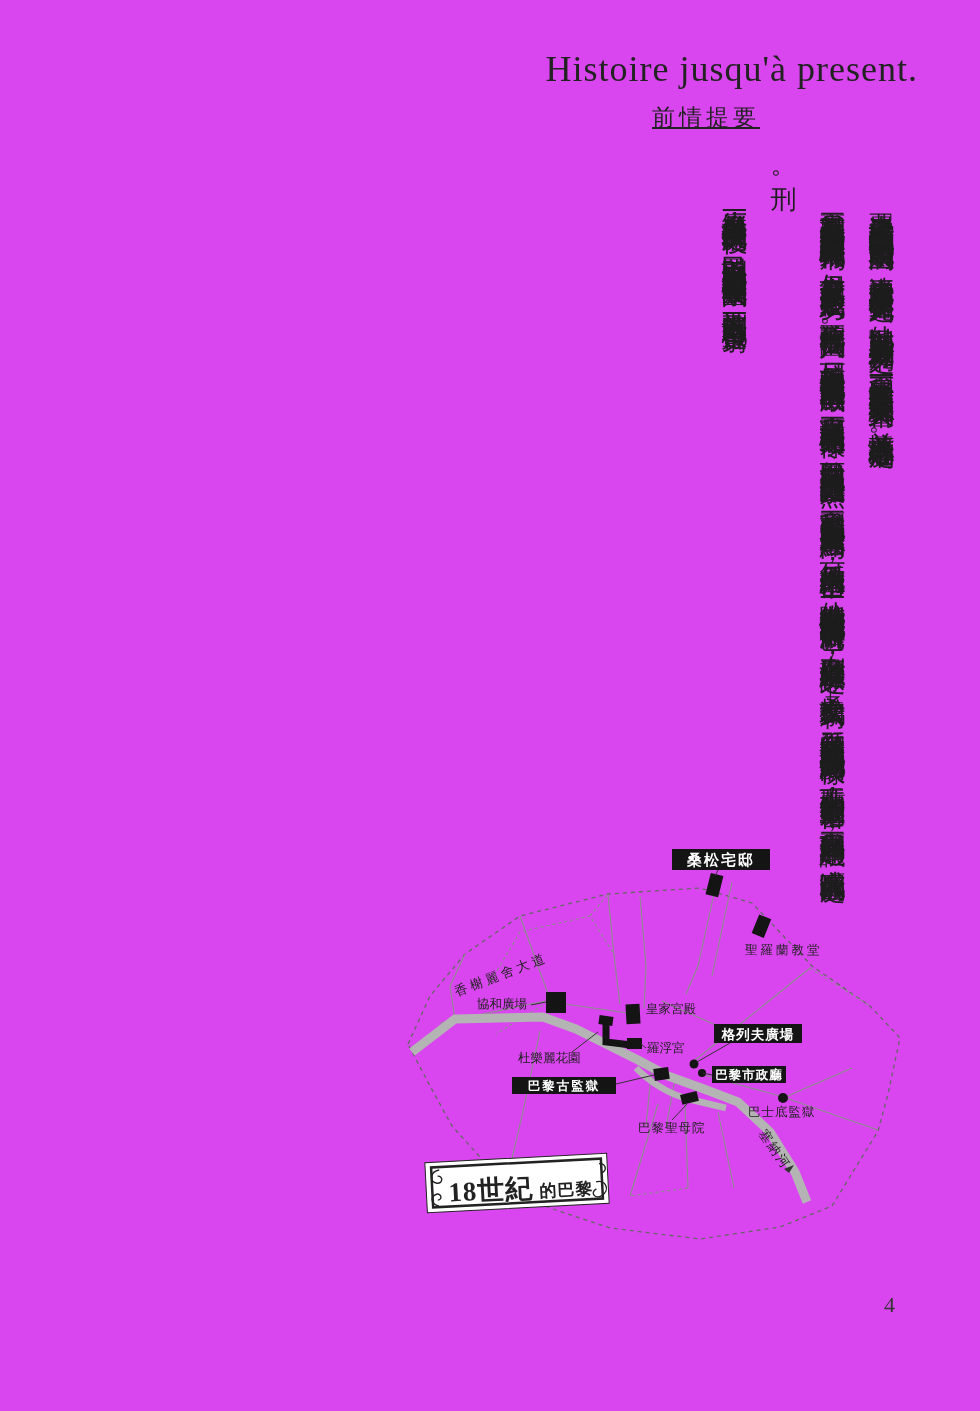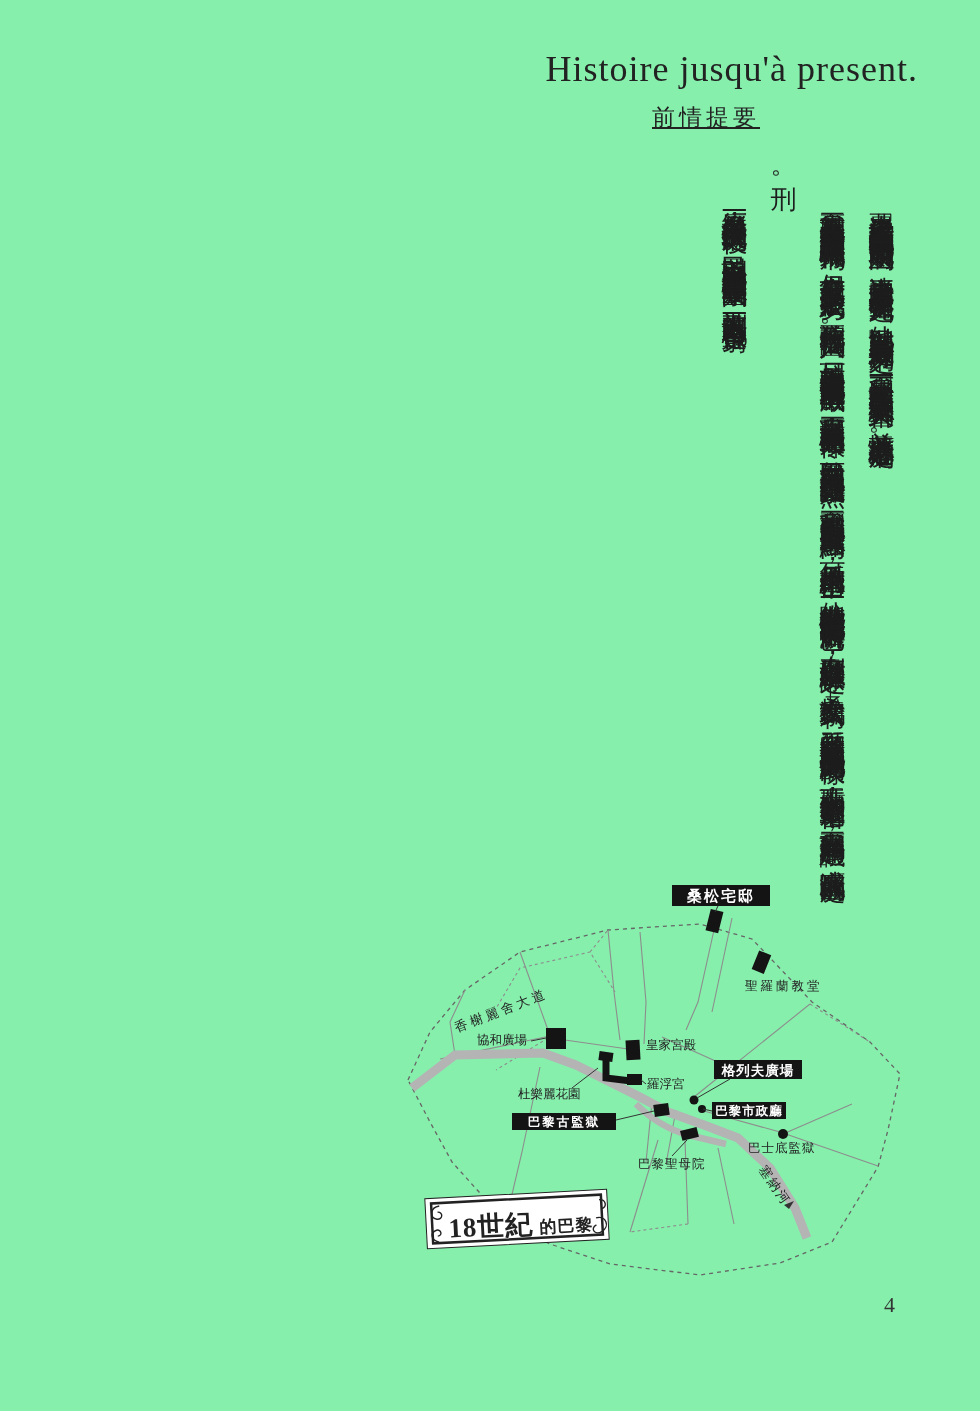--- a/index.html
+++ b/index.html
@@ -1,35 +1,35 @@
 <!DOCTYPE html>
 <html><head>
 <meta charset="utf-8">
 <style>
   html,body{margin:0;padding:0;background:#e8e8e8;}
   .page{
-    position:relative;width:980px;height:1411px;background:#86efac;
+    position:relative;width:980px;height:1411px;background:#d946ef;
     font-family:"Liberation Serif","DejaVu Serif",serif;color:#1c1c1c;
     overflow:hidden;margin:0 auto;
   }
   .header-title{
     position:absolute;top:48px;right:62px;font-size:36px;letter-spacing:1px;
     color:#222;white-space:nowrap;
   }
   .header-subtitle{
     position:absolute;top:102px;right:220px;font-size:23px;letter-spacing:4px;
     color:#222;white-space:nowrap;text-decoration:underline;
   }
   .body-text{
     position:absolute;top:166px;right:74px;width:784px;height:716px;
     writing-mode:vertical-rl;text-orientation:mixed;
     font-size:26px;line-height:49px;letter-spacing:1.2px;color:#1d1d1d;
   }
   .body-text p{margin:0;text-indent:1em;}
-  .map{position:absolute;left:400px;top:872px;width:522px;height:424px;}
+  .map{position:absolute;left:400px;top:836px;width:522px;height:424px;}
   .map svg{display:block;width:100%;height:100%;}
   .map text{font-family:"Liberation Serif","DejaVu Serif",serif;fill:#222;}
   .map .boxlabel{fill:#ffffff;font-weight:bold;}
   .page-number{
     position:absolute;left:884px;top:1292px;font-size:22px;color:#333;
   }
 </style>
 </head>
 <body>
 

